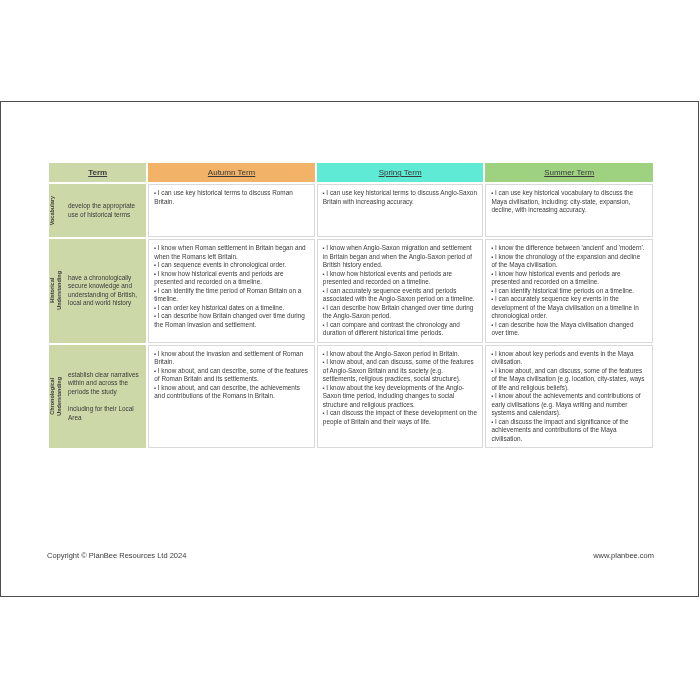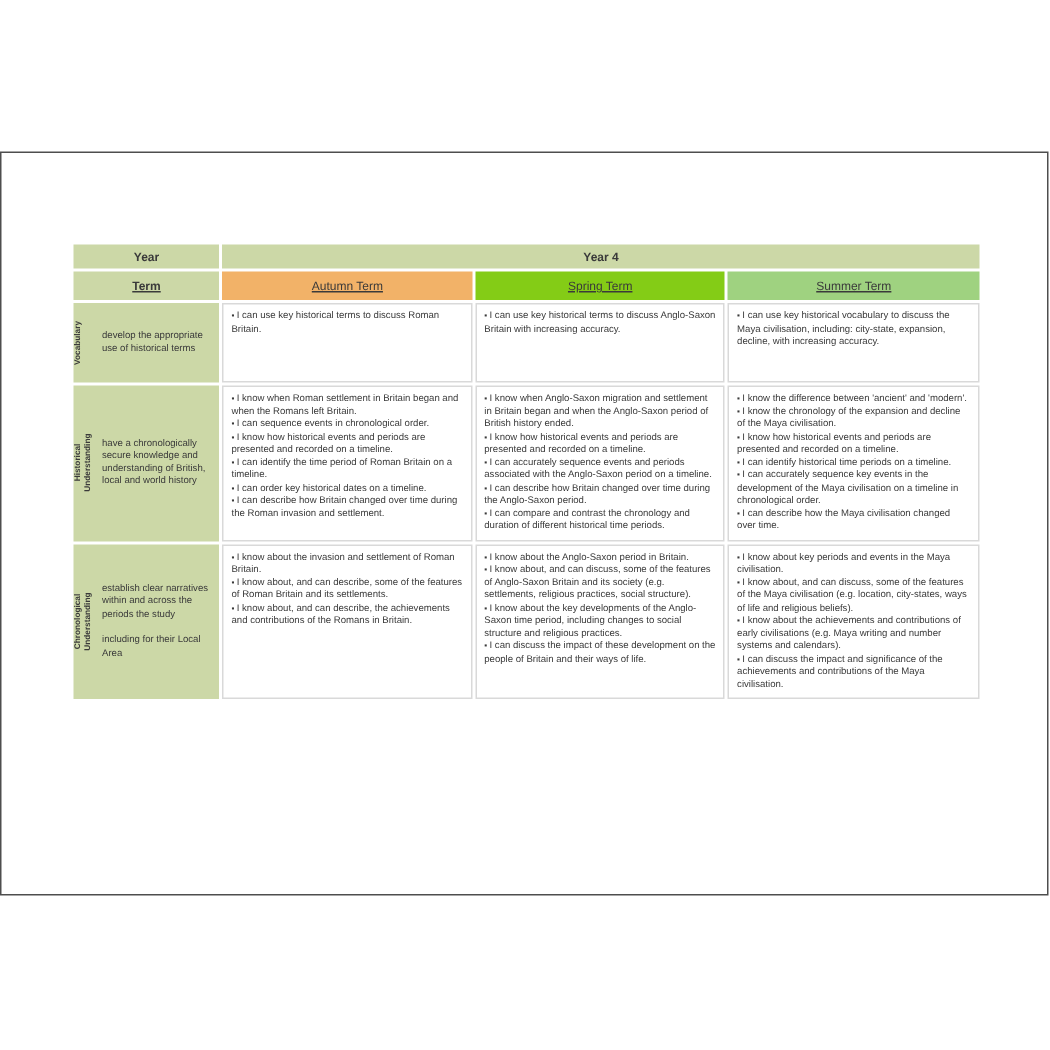--- a/index.html
+++ b/index.html
@@ -107,30 +107,26 @@
 
     <table class="sow">
       <colgroup>
         <col style="width:97px">
         <col style="width:166px">
         <col style="width:166px">
         <col style="width:167px">
       </colgroup>
 
       <tbody>
-          <tr class="r-year">
-        <td class="hdr">Year</td>
-        <td class="hdr" colspan="3">Year 4</td>
-      </tr>
 
 
       <tr class="r-term">
         <td class="hdr">Term</td>
         <td class="term" style="background-color: rgb(242, 178, 104);">Autumn Term</td>
-        <td class="term" style="background-color: #84cc16;">Spring Term</td>
+        <td class="term" style="background-color: #5eead4;">Spring Term</td>
         <td class="term" style="background-color: rgb(159, 210, 128); margin-left: 22px;">Summer Term</td>
       </tr>
 
       <tr class="r-vocab">
         <td class="cat">
           <div class="cat-inner">
             <div class="rot">Vocabulary</div>
             <div class="cat-desc">develop the appropriate use of historical terms</div>
           </div>
         </td>
@@ -202,15 +198,19 @@
         <td class="content">
               <div class="bullet">I know about key periods and events in the Maya civilisation.</div>
               <div class="bullet">I know about, and can discuss, some of the features of the Maya civilisation (e.g. location, city-states, ways of life and religious beliefs).</div>
               <div class="bullet">I know about the achievements and contributions of early civilisations (e.g. Maya writing and number systems and calendars).</div>
               <div class="bullet">I can discuss the impact and significance of the achievements and contributions of the Maya civilisation.</div>
             </td>
       </tr>
     </tbody>
       </table>
 
+    <div class="footer">
+      <span>Copyright © PlanBee Resources Ltd 2024</span>
+      <span>www.planbee.com</span>
+    </div>
 
   </div>
 </div>
 
 </body></html>

